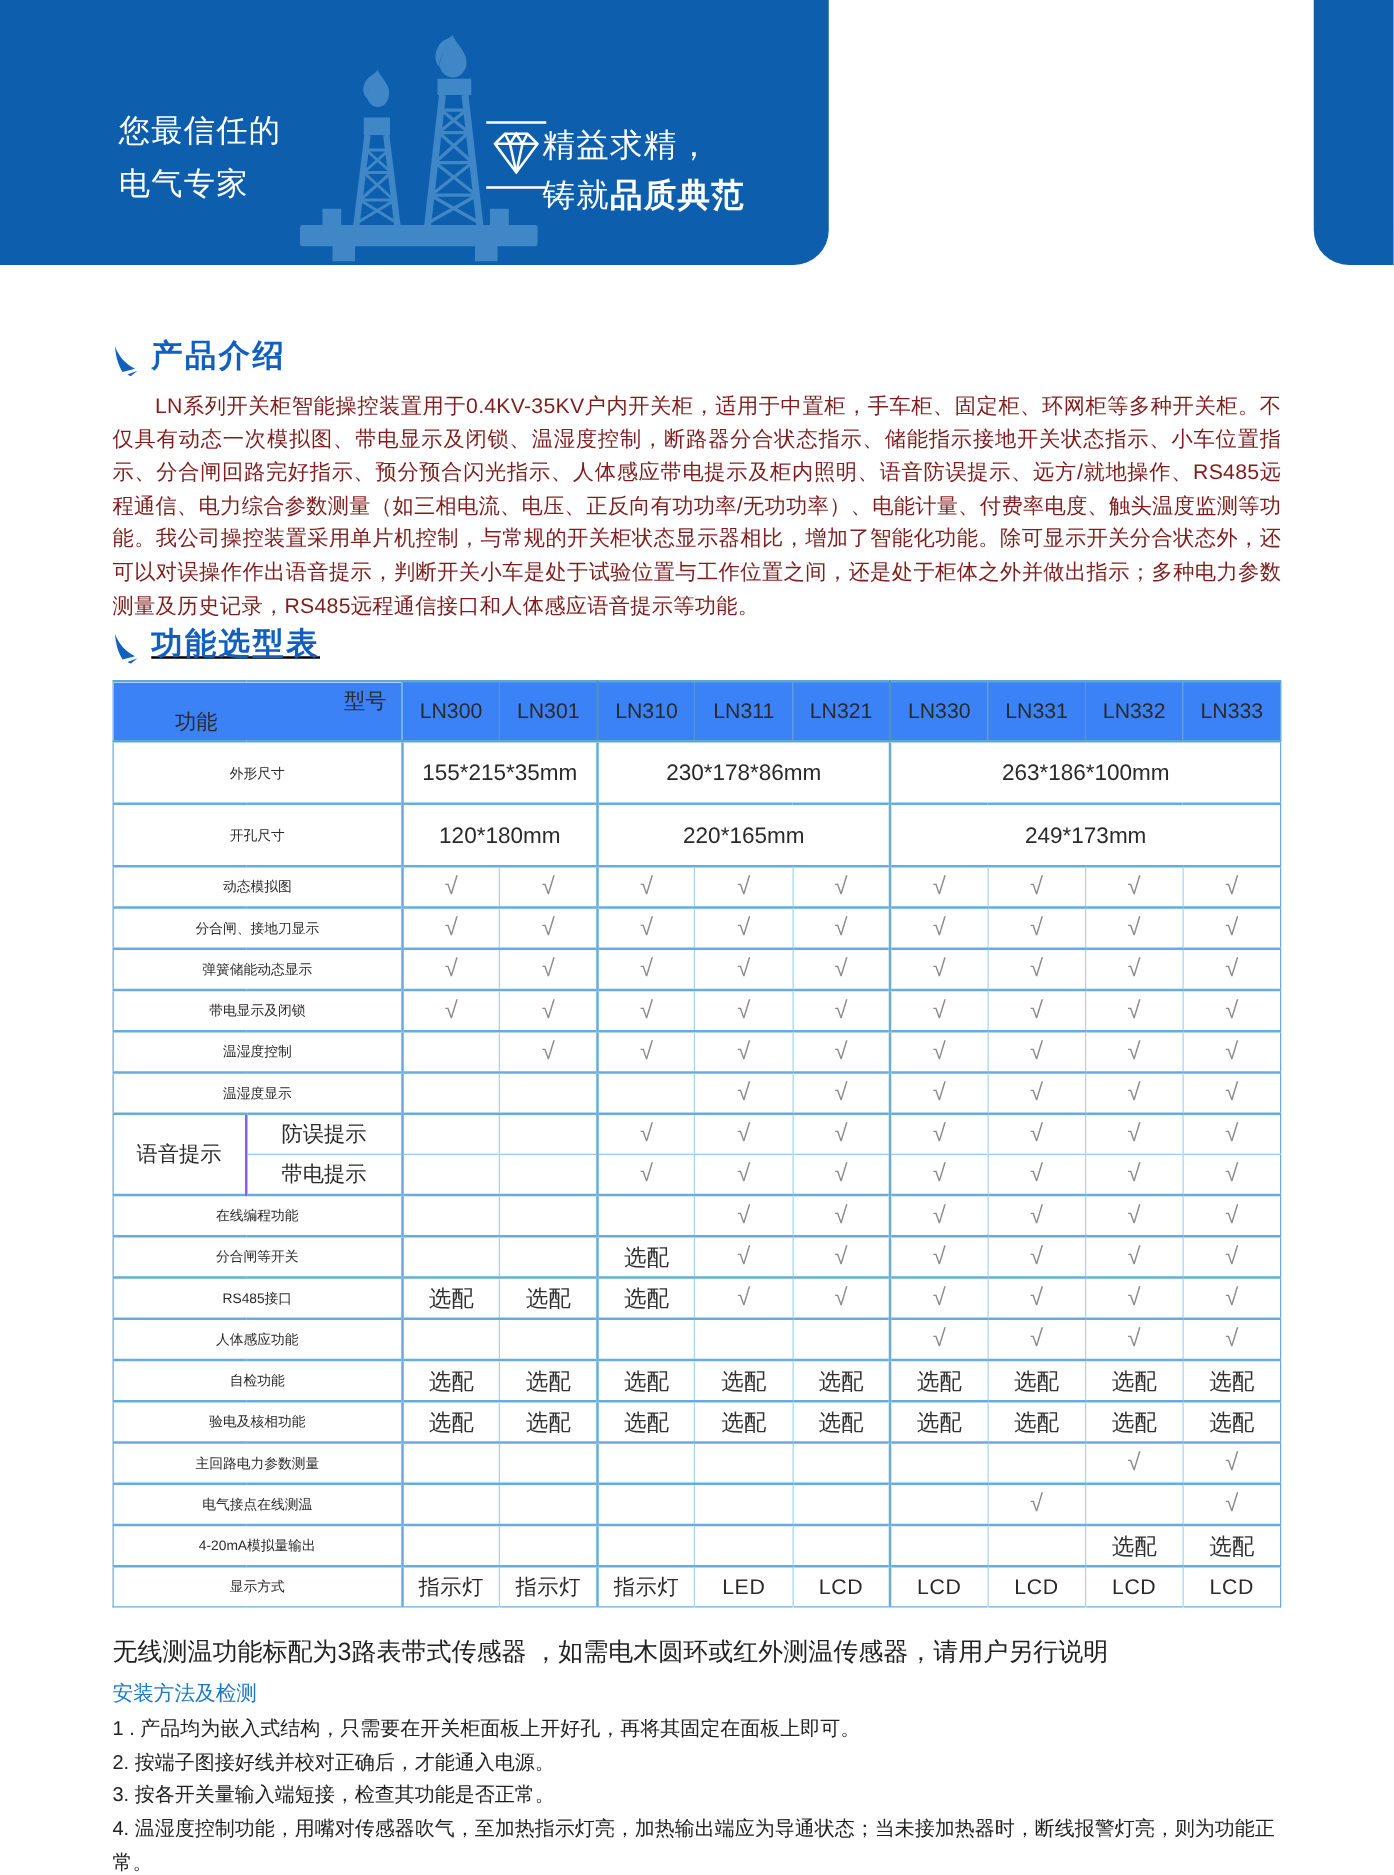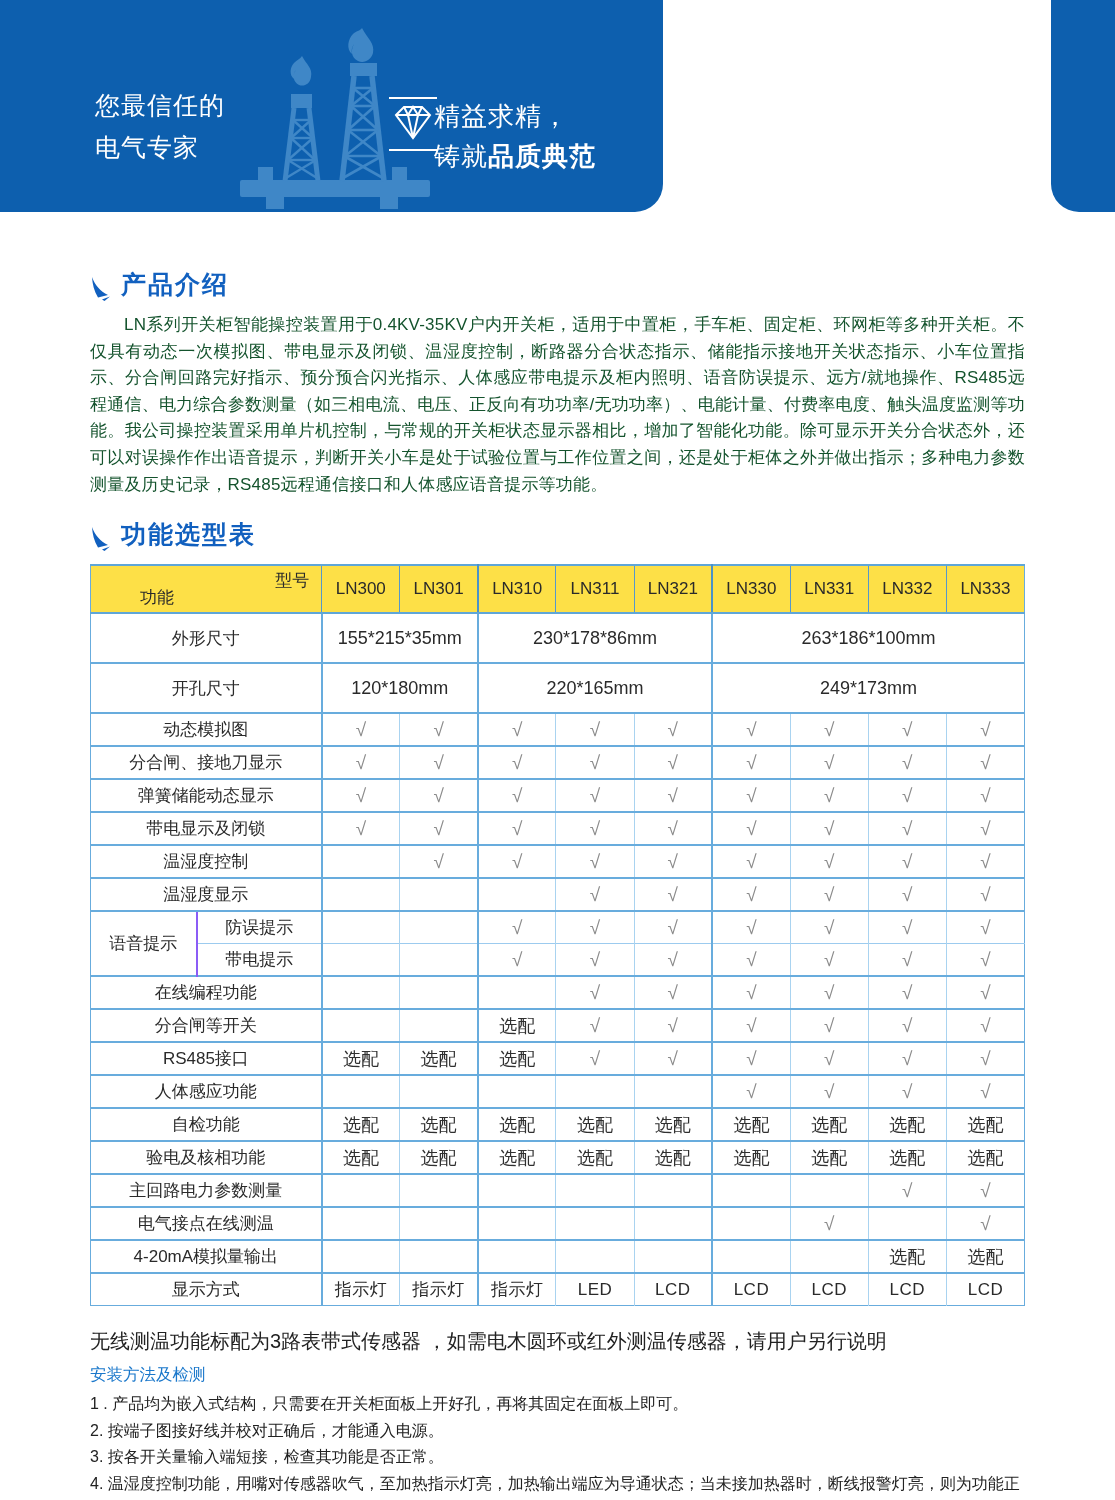--- a/index.html
+++ b/index.html
@@ -19,41 +19,41 @@
   .rig{position:absolute;left:232px;top:28px;}
   .gem{position:absolute;left:383px;top:94px;}
   .slogan-right{position:absolute;left:434px;top:96px;color:#fff;font-size:26px;
     line-height:40px;letter-spacing:1px;}
   .slogan-right b{font-weight:bold;}
   
   .content{position:relative;margin:0 90px;width:935px;}
   .sec-head{display:flex;align-items:flex-end;gap:9px;}
   .sec-head .ttl{font-size:25px;font-weight:bold;color:#1160bf;letter-spacing:2px;}
   .sec-head.first{margin-top:56px;}
-  .sec-head.second{margin-top:20px;}
-  .intro-p{margin-top:11px;font-size:17px;line-height:26.6px;color:#14532d;
+  .sec-head.second{text-decoration:underline;}
+  .intro-p{margin-top:11px;font-size:17px;line-height:26.6px;color:#7f1d1d;
     text-align:justify;text-indent:2em;letter-spacing:0.2px;}
   
   table.fn{border-collapse:collapse;width:935px;table-layout:fixed;color:#2a2a2a;
     margin-top:13px;border:1px solid #68acdd;border-top:2px solid #5fa6d8;}
   table.fn th,table.fn td{text-align:center;vertical-align:middle;padding:0;}
-  table.fn thead th{background:#fde047;height:46px;font-size:17px;font-weight:normal;
+  table.fn thead th{background:#3b82f6;height:46px;font-size:17px;font-weight:normal;
     border-left:1px solid #5598cc;border-bottom:2px solid #5fa6d8;}
   table.fn thead th.gb{border-left:2px solid #4b92c8;}
   th.corner{position:relative;
     background-image:linear-gradient(to bottom right,
       rgba(0,0,0,0) calc(50% - 1px),#4b92c8 calc(50% - 1px),
       #4b92c8 calc(50% + 1px),rgba(0,0,0,0) calc(50% + 1px));
     background-color:#b9d7ee;border-left:none !important;}
   th.corner .c-top{position:absolute;top:3px;right:12px;font-size:17px;}
   th.corner .c-bot{position:absolute;bottom:3px;left:9px;font-size:17px;margin-left:40px;}
   tbody td{border-top:2px solid #68acdd;height:31px;}
   tr.subrow td{border-top:1px solid #9ccbef;}
   tr.tall td{height:48px;}
-  td.lbl{font-size:17px;}
+  td.lbl{font-size:11px;}
   td.lbl-g{font-size:17px;}
   td.lbl-s{font-size:17px;border-left:2px solid #8b5cf6;}
   td.dc{border-left:1px solid #a9d3f0;font-size:15px;}
   td.dc.first{border-left:2px solid #68acdd;}
   td.dc.gb{border-left:2px solid #68acdd;}
   td.dc.chk{color:#8b8b8b;font-size:19px;font-weight:400;}
   td.dc.opt{font-size:18px;color:#303030;}
   tr.tall td.dc{font-size:18px;}
   tr.mode td.dc{font-size:17px;letter-spacing:0.5px;}
   

